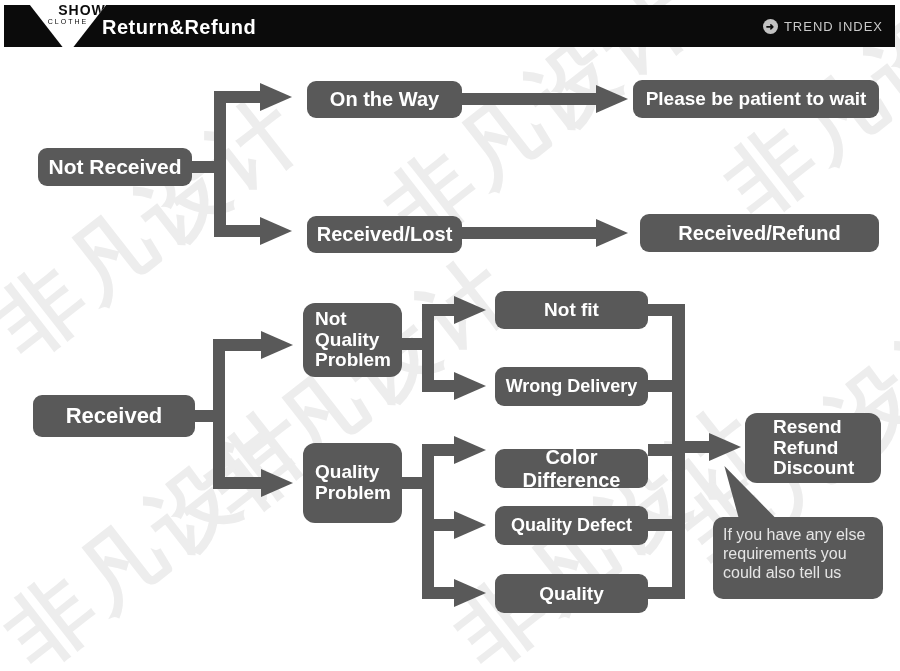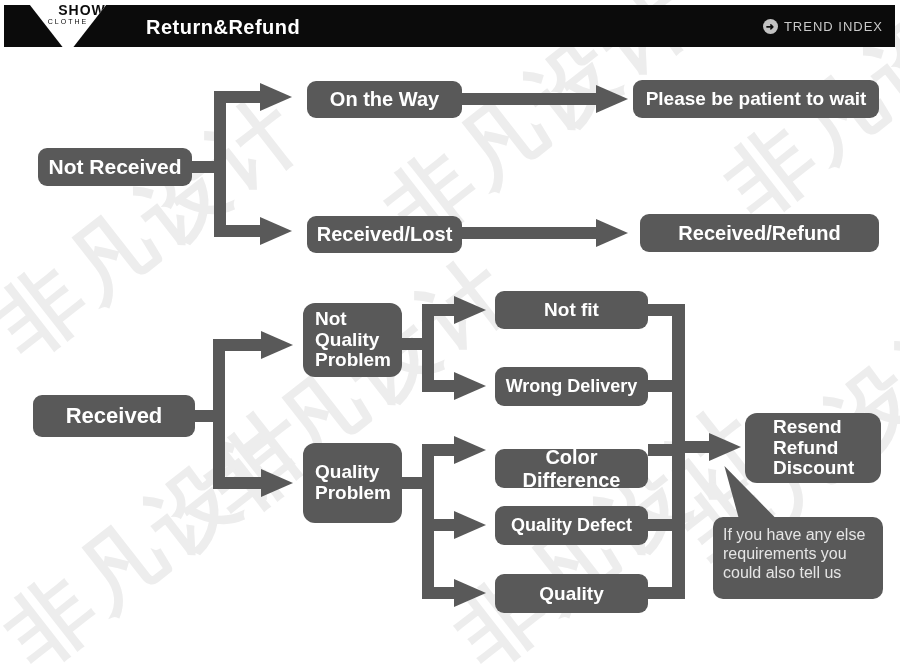--- a/index.html
+++ b/index.html
@@ -21,21 +21,21 @@
   .header{position:absolute;left:4px;top:5px;width:891px;height:42px;background:var(--blk);z-index:2;}
   .logo{
     position:absolute;left:26px;top:0;width:84px;height:54px;background:#ffffff;
     clip-path:polygon(0 0,100% 0,50% 100%);z-index:3;display:flex;flex-direction:column;
     align-items:center;padding-top:3px;box-sizing:border-box;
   }
   .logo-show{color:#0b0b0b;font-weight:bold;font-size:14px;letter-spacing:1px;line-height:15px;margin-left:28px;}
   .logo-clothe{color:#0b0b0b;font-size:7px;letter-spacing:2px;line-height:8px;}
   .hdr-title{
     position:absolute;left:98px;top:0;height:42px;line-height:44px;color:#ffffff;
-    font-size:20px;font-weight:bold;letter-spacing:0.5px;margin-left:44px;
+    font-size:20px;font-weight:bold;letter-spacing:0.5px;
   }
   .trend{
     position:absolute;right:12px;top:0;height:42px;display:flex;align-items:center;gap:6px;
     color:#c9c9c9;font-size:13px;letter-spacing:1px;
   }
   .trend-icon{
     width:15px;height:15px;border-radius:50%;background:#c2c2c2;color:#0b0b0b;
     font-size:10px;line-height:15px;text-align:center;font-weight:bold;
   }
   .trend-icon::before{content:"\279C";}

